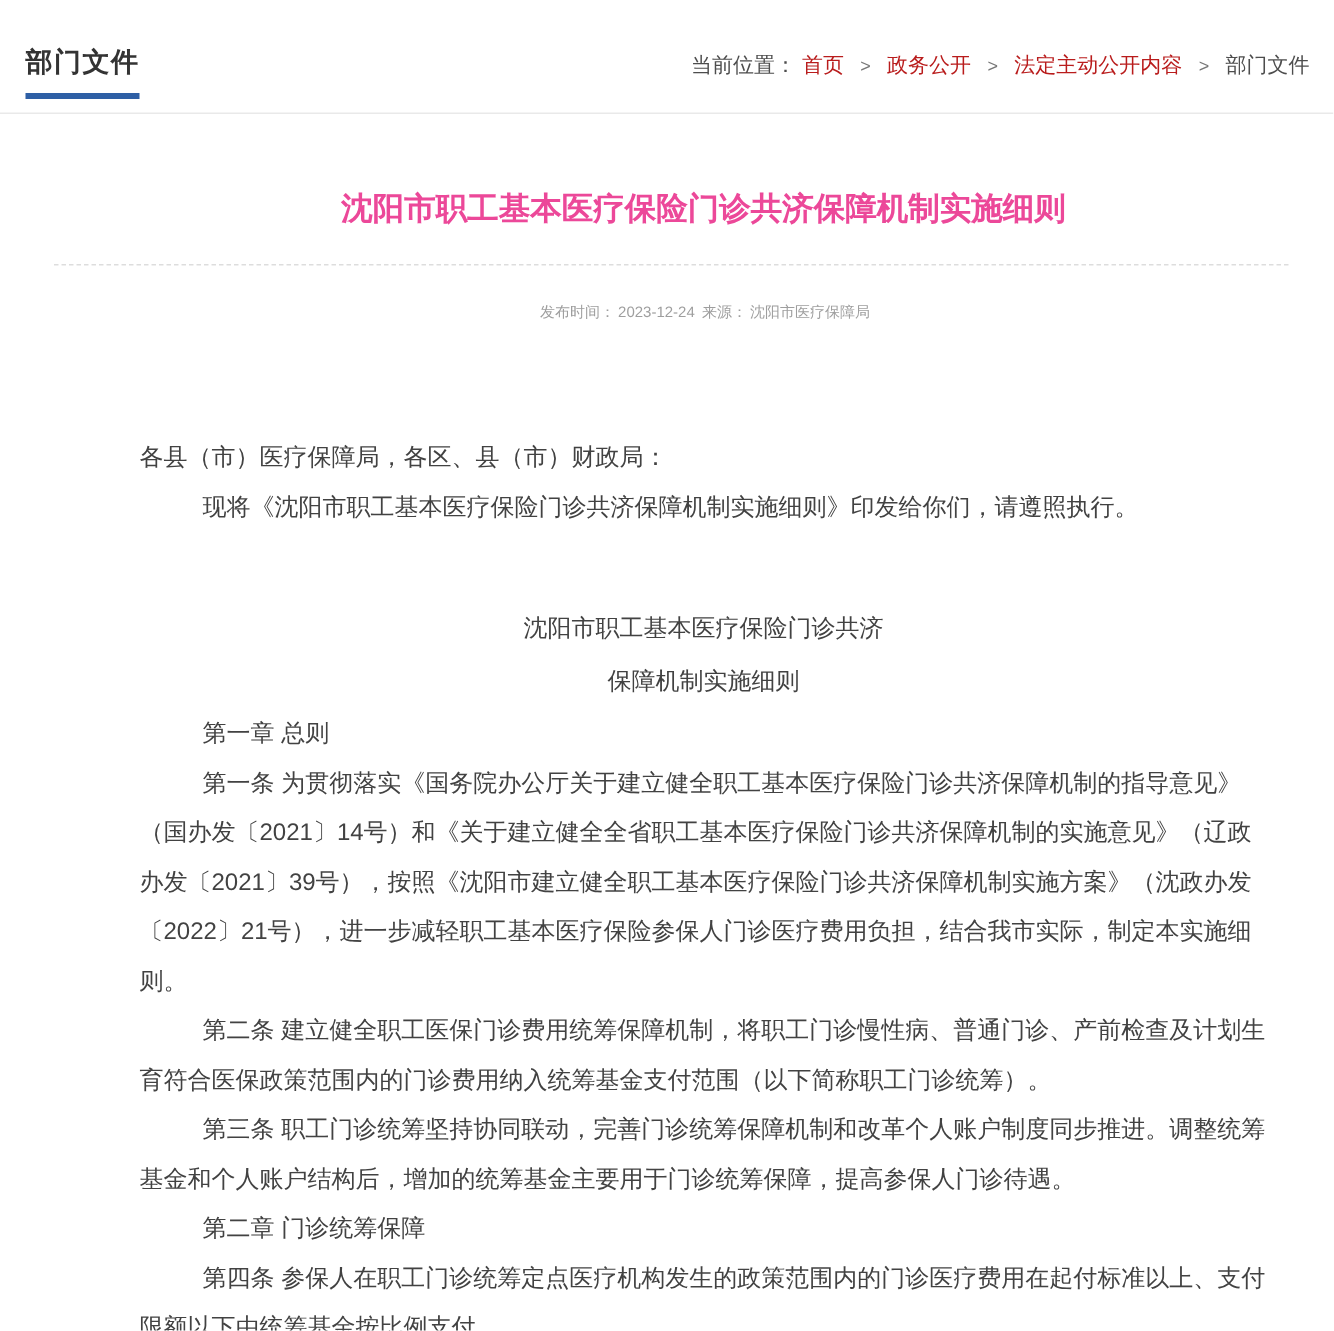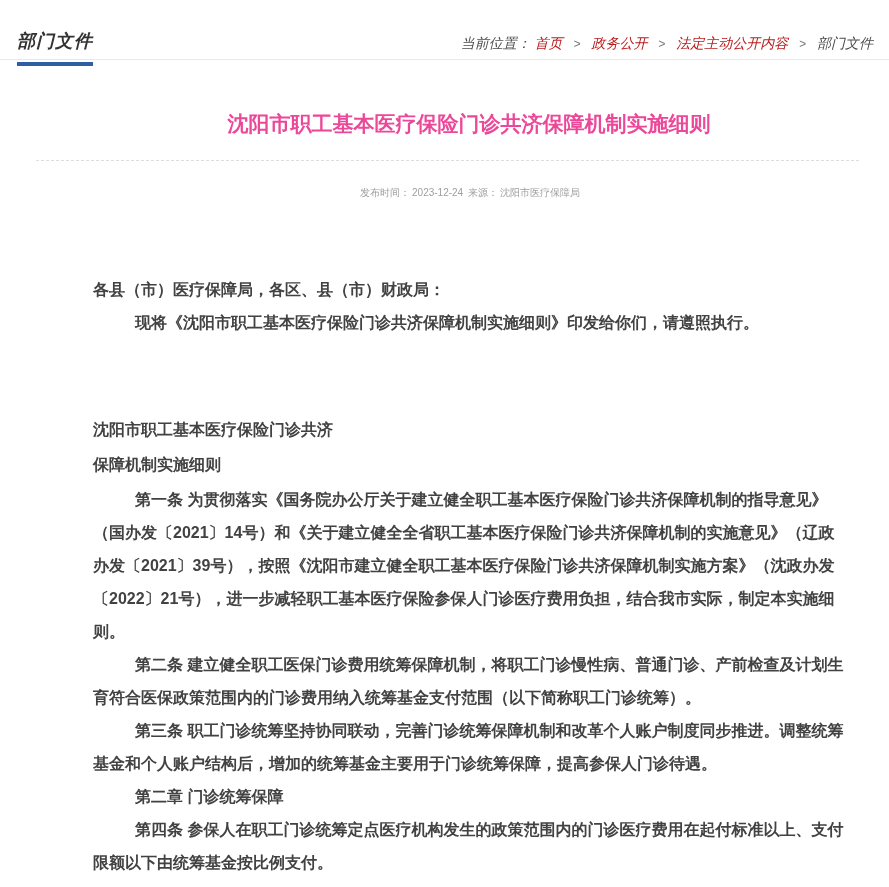--- a/index.html
+++ b/index.html
@@ -8,23 +8,22 @@
   body {
     width: 889px; height: 887px;
     background: #ffffff;
     overflow: hidden;
     position: relative;
     font-family: "Liberation Sans", "DejaVu Sans", sans-serif;
   }
   
   .topbar {
     position: relative;
-    height: 60px;
+    height: 76px;
     border-bottom: 1px solid #e9e9e9;
-    font-style: italic;
   }
   .section-title {
     position: absolute;
     left: 17px; top: 29px;
     margin: 0;
     font-size: 18px;
     font-weight: bold;
     color: #333333;
     letter-spacing: 1px;
     padding-bottom: 9px;
@@ -71,25 +70,25 @@
     color: #9e9e9e;
     line-height: 20px;
   }
   .article-meta .meta-piece { margin: 0 2px; }
   .article-body {
     margin-top: 70px;
     font-size: 16px;
     line-height: 33px;
     color: #424242;
   }
-  .article-body p { margin: 0; padding: 0; font-weight: bold; }
+  .article-body p { margin: 0; padding: 0; }
   .p-indent { text-indent: 42px; }
   .doc-center {
-    margin-top: 74px;
-    text-align: left;
+    margin-top: 48px;
+    text-align: center;
   }
   .doc-center p { text-indent: 0; margin: 2px 0; }
 </style>
 </head>
 <body>
 
 <div class="topbar">
   <h2 class="section-title">部门文件</h2>
 
   <div class="breadcrumb">
@@ -119,20 +118,21 @@
 
     <p>各县（市）医疗保障局，各区、县（市）财政局：</p>
 
     <p class="p-indent">现将《沈阳市职工基本医疗保险门诊共济保障机制实施细则》印发给你们，请遵照执行。</p>
 
     <div class="doc-center">
       <p>沈阳市职工基本医疗保险门诊共济</p>
       <p>保障机制实施细则</p>
     </div>
 
+    <p class="p-indent">第一章 总则</p>
     <p class="p-indent">第一条 为贯彻落实《国务院办公厅关于建立健全职工基本医疗保险门诊共济保障机制的指导意见》（国办发〔2021〕14号）和《关于建立健全全省职工基本医疗保险门诊共济保障机制的实施意见》（辽政办发〔2021〕39号），按照《沈阳市建立健全职工基本医疗保险门诊共济保障机制实施方案》（沈政办发〔2022〕21号），进一步减轻职工基本医疗保险参保人门诊医疗费用负担，结合我市实际，制定本实施细则。</p>
     <p class="p-indent">第二条 建立健全职工医保门诊费用统筹保障机制，将职工门诊慢性病、普通门诊、产前检查及计划生育符合医保政策范围内的门诊费用纳入统筹基金支付范围（以下简称职工门诊统筹）。</p>
     <p class="p-indent">第三条 职工门诊统筹坚持协同联动，完善门诊统筹保障机制和改革个人账户制度同步推进。调整统筹基金和个人账户结构后，增加的统筹基金主要用于门诊统筹保障，提高参保人门诊待遇。</p>
     <p class="p-indent">第二章 门诊统筹保障</p>
     <p class="p-indent">第四条 参保人在职工门诊统筹定点医疗机构发生的政策范围内的门诊医疗费用在起付标准以上、支付限额以下由统筹基金按比例支付。</p>
 
   </div>
 </div>
 
 </body></html>

